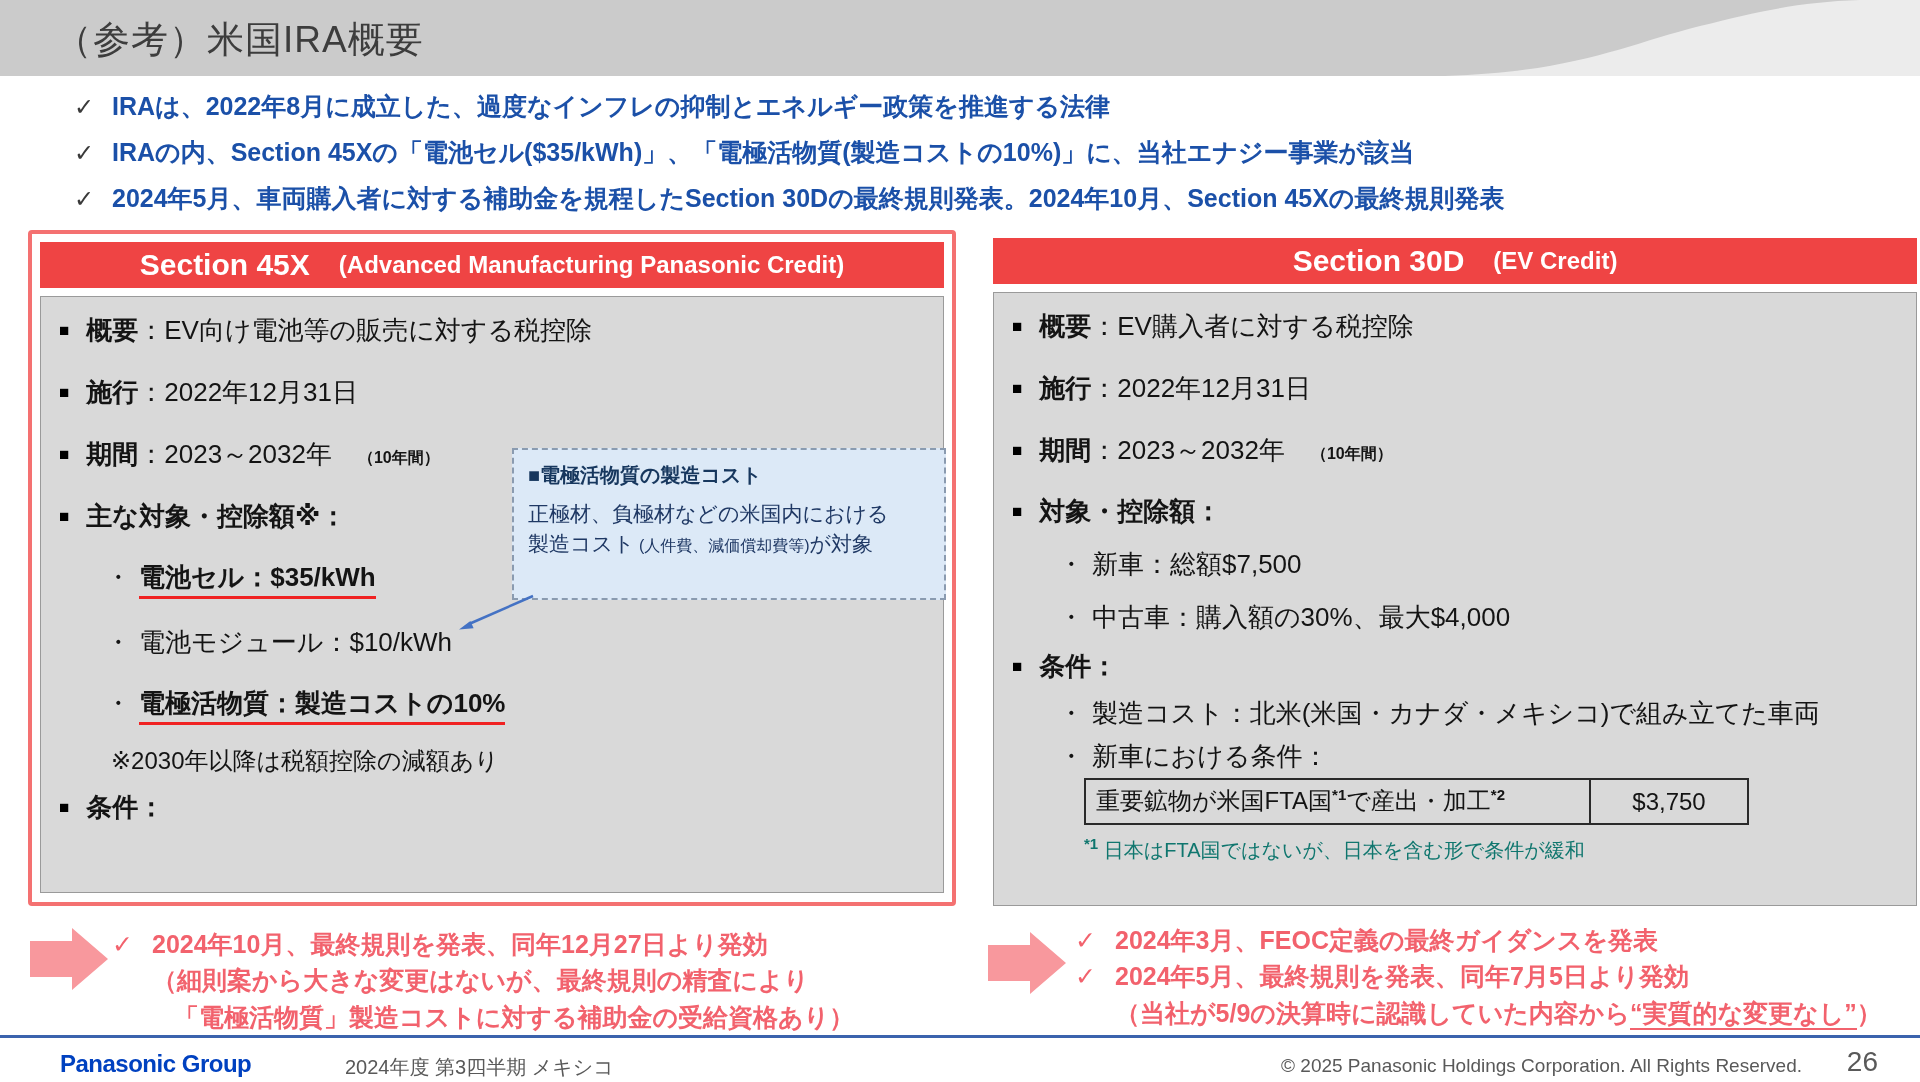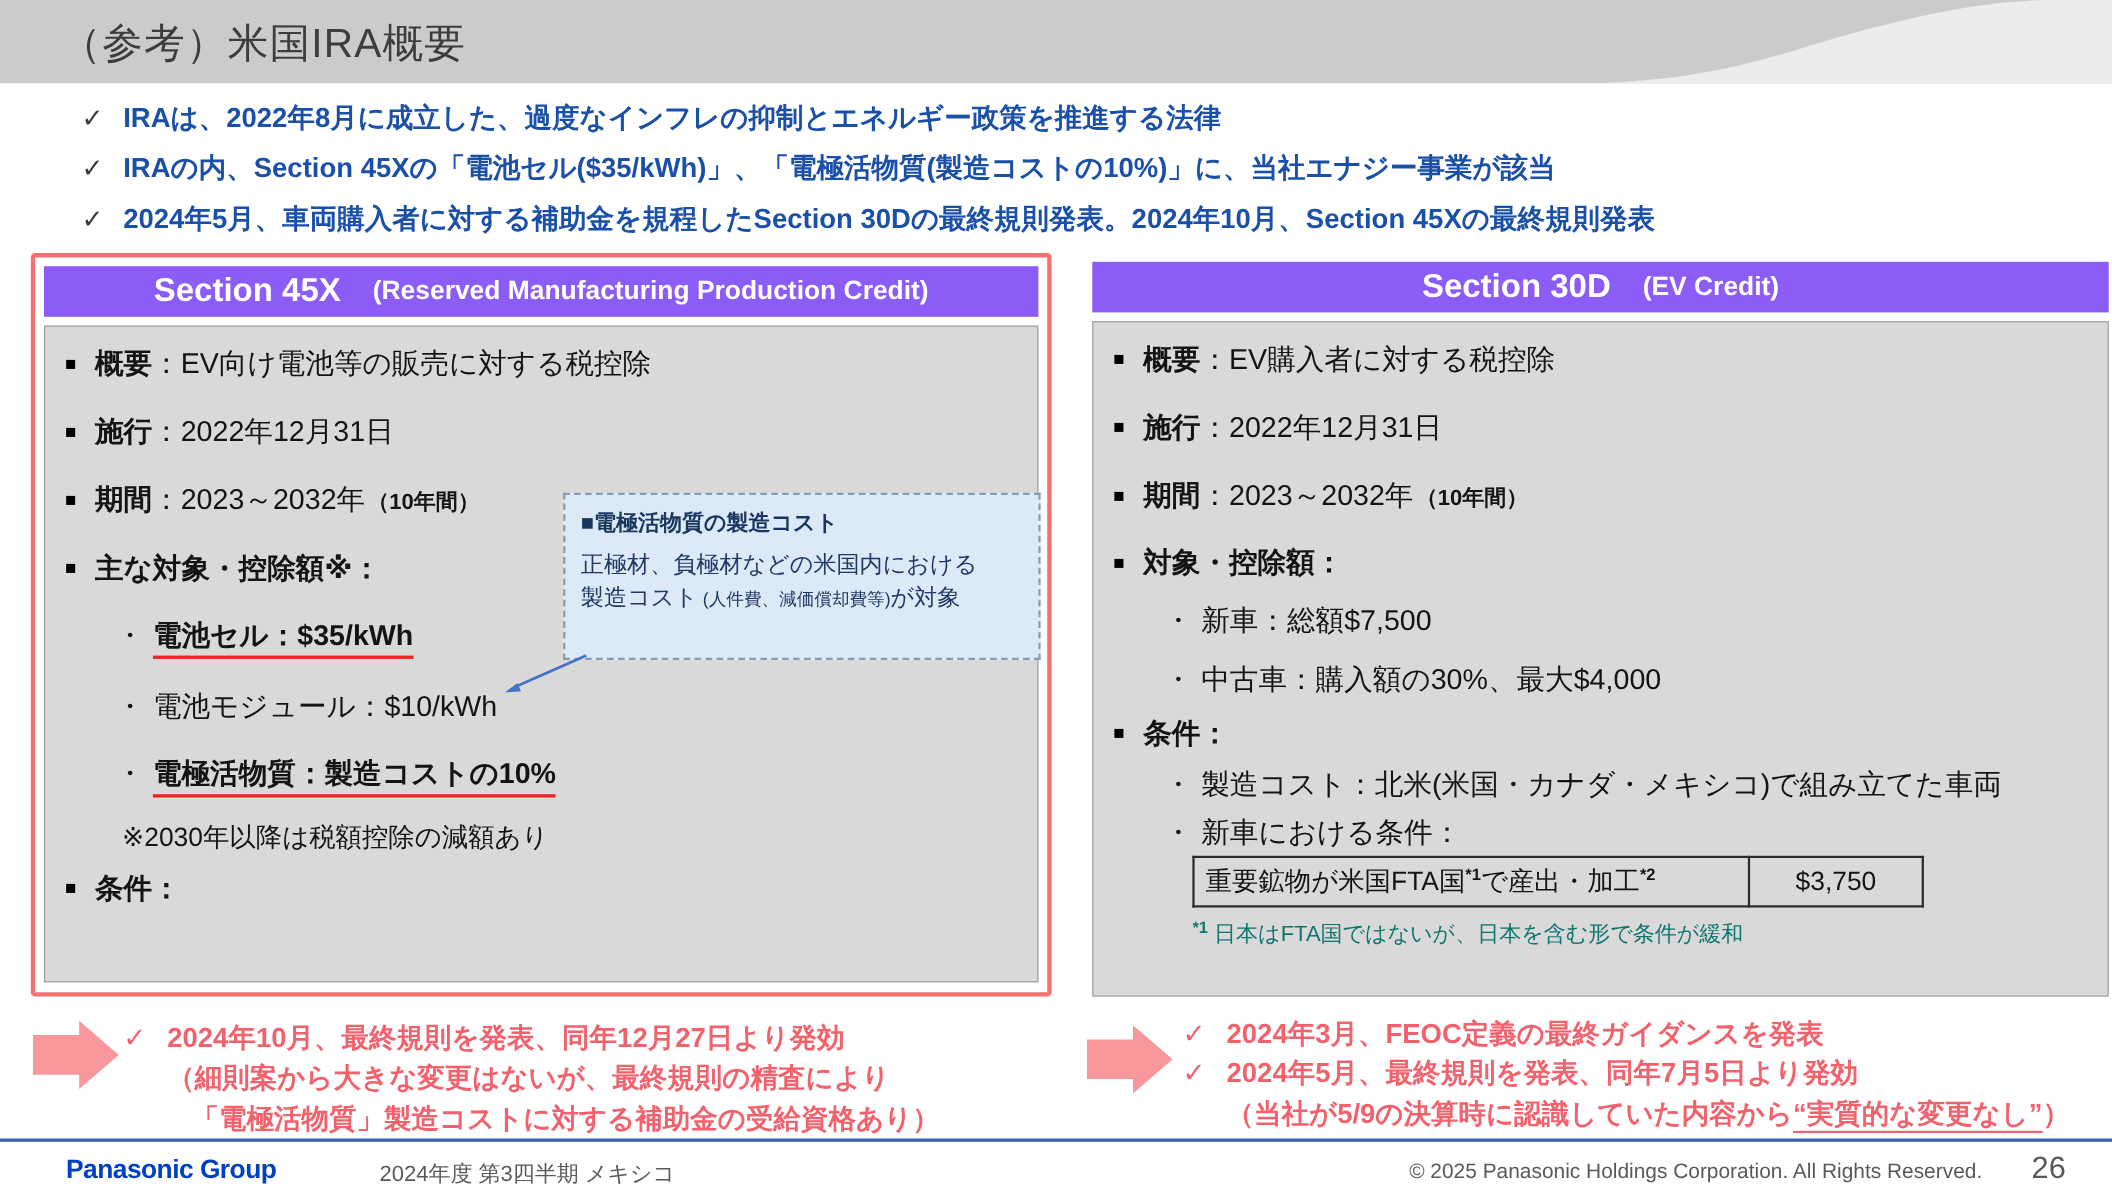--- a/index.html
+++ b/index.html
@@ -13,37 +13,37 @@
   .page-title { position:absolute; left:55px; top:15px; font-size:37px; font-weight:500; color:#3d3d3d; letter-spacing:1px; }
 
   
   .intro { position:absolute; top:90px; left:74px; list-style:none; }
   .intro li { display:flex; align-items:baseline; margin-bottom:13px; }
   .intro .check { color:#3a3a3a; font-weight:bold; font-size:24px; width:38px; flex:0 0 38px; }
   .intro .btxt { color:#1b50a8; font-weight:bold; font-size:25px; white-space:nowrap; }
 
   
   .box45x { position:absolute; left:28px; top:230px; width:928px; height:676px; border:4px solid #f47171; border-radius:4px; background:#ffffff; }
-  .box-header { position:absolute; left:8px; right:8px; top:8px; height:46px; background:#8b5cf6; display:flex; align-items:center; justify-content:center; color:#ffffff; white-space:nowrap;gap:20px; }
+  .box-header { position:absolute; left:8px; right:8px; top:8px; height:46px; background:#ef4444; display:flex; align-items:center; justify-content:center; color:#ffffff; white-space:nowrap;gap:20px; }
   .box-header .main { font-size:30px; font-weight:bold; }
   .box-header .sub { font-size:24px; font-weight:bold; margin-left:9px; }
   .panel { position:absolute; left:8px; right:8px; top:62px; bottom:9px; background:#d9d9d9; border:1px solid #9a9a9a; padding:16px 0 0 18px; overflow:hidden; }
 
   .box30d { position:absolute; left:993px; top:230px; width:924px; height:676px; }
   .box30d .box-header { left:0; right:0; top:8px; }
   .box30d .panel { left:0; right:0; top:62px; bottom:0; }
 
   .row { display:flex; align-items:baseline; font-size:26px; color:#141414; white-space:nowrap; }
   .row .sq { font-size:17px; margin-right:17px; position:relative; top:-3px; color:#000; }
   .row .lbl { font-weight:bold; }
   .row.sub { padding-left:46px; }
   .row .dot { margin-right:8px; }
   .row.note { padding-left:52px; font-size:24px; }
   .row.note2 { padding-left:92px; font-size:24px; }
-  .small-note { font-size:20px; font-weight:bold; margin-left:2px; }
+  .small-note { font-size:16px; font-weight:bold; margin-left:26px; }
   .u-red { border-bottom:3px solid #f02222; padding-bottom:1px; }
   .b { font-weight:bold; }
   .mb27 { margin-bottom:27px; } .mb26 { margin-bottom:26px; } .mb22 { margin-bottom:22px; }
   .mb20 { margin-bottom:20px; } .mb18 { margin-bottom:18px; } .mb14 { margin-bottom:14px; }
   .mb13 { margin-bottom:13px; } .mb12 { margin-bottom:12px; } .mb8 { margin-bottom:8px; } .mb2 { margin-bottom:2px; }
 
   
   .callout { position:absolute; left:512px; top:448px; width:434px; height:152px; background:#dce9f7; border:2px dashed #8a9bb0; padding:12px 12px 0 14px; z-index:5; }
   .callout .ct { font-size:20px; font-weight:bold; color:#17375e; margin-bottom:10px; white-space:nowrap; }
   .callout .cb { font-size:21px; color:#1f3864; line-height:1.45; white-space:nowrap; }
@@ -99,21 +99,21 @@
     </li>
     <li>
       <span class="check">✓</span>
       <span class="btxt">2024年5月、車両購入者に対する補助金を規程したSection 30Dの最終規則発表。2024年10月、Section 45Xの最終規則発表</span>
     </li>
   </ul>
 
   <div class="box45x">
     <div class="box-header">
       <span class="main">Section 45X</span>
-      <span class="sub">(Reserved Manufacturing Production Credit)</span>
+      <span class="sub">(Advanced Manufacturing Panasonic Credit)</span>
     </div>
     <div class="panel">
       <div class="row mb27">
         <span class="sq">■</span>
         <span class="lbl">概要</span>
         <span>：EV向け電池等の販売に対する税控除</span>
       </div>
       <div class="row mb27">
         <span class="sq">■</span>
         <span class="lbl">施行</span>

